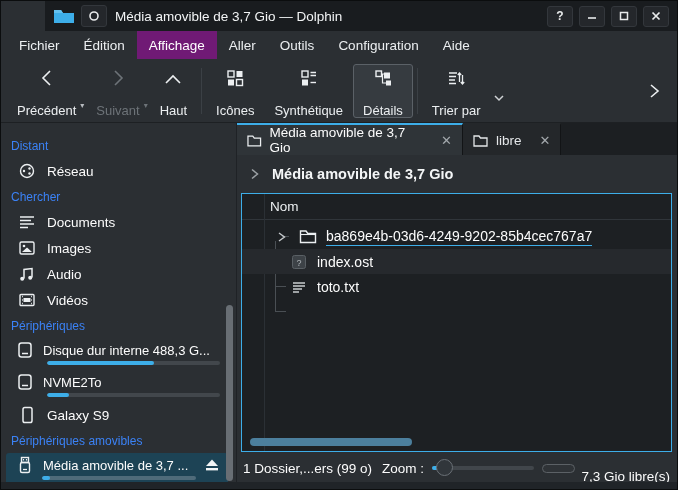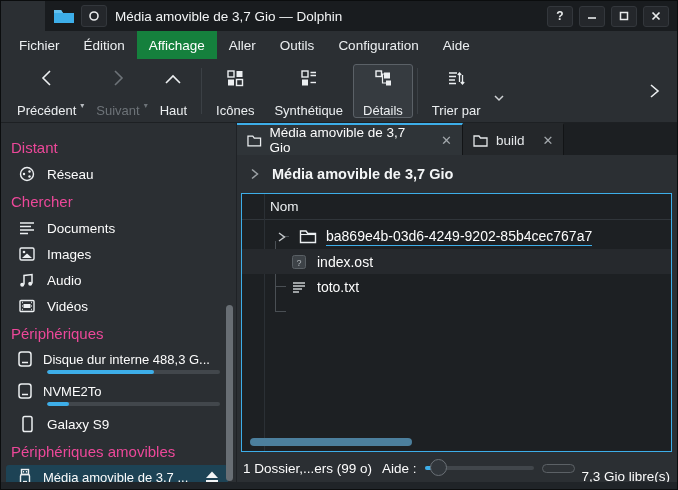--- a/index.html
+++ b/index.html
@@ -16,41 +16,41 @@
   .winmenu-btn { width:26px; height:22px; background:#24272b; border:1px solid #33373c; border-radius:3px;
     display:flex; align-items:center; justify-content:center; margin-right:8px; flex:none; }
   .title-text { font-size:13.5px; color:#f2f4f5; white-space:nowrap; }
   .tb-spacer { flex:1; }
   .winbtn { width:26px; height:21px; background:#24272b; border:1px solid #33373c; border-radius:3px;
     display:flex; align-items:center; justify-content:center; margin-left:6px;
     color:#e8eaeb; font-weight:bold; font-size:12px; flex:none; }
   
   .menubar { height:28px; background:#2b2f33; display:flex; align-items:stretch; padding-left:6px; flex:none; }
   .menu-item { display:flex; align-items:center; padding:0 12px; font-size:13.5px; color:#eceff1; }
-  .menu-item.active { background:#15803d; color:#ffffff; }
+  .menu-item.active { background:#701a75; color:#ffffff; }
   
   .toolbar { height:64px; background:#2b2f33; border-bottom:1px solid #1d2023;
     display:flex; align-items:center; padding:0 6px; flex:none; }
   .tbtn { height:54px; display:flex; flex-direction:column; align-items:center; justify-content:center;
     gap:16px; padding:0 9px; color:#eceff1; position:relative; border:1px solid transparent; border-radius:3px; }
   .tbtn .ticon { height:24px; display:flex; align-items:flex-end; justify-content:center; }
   .tbtn .tlabel { font-size:13px; line-height:13px; white-space:nowrap; }
   .tbtn.disabled { color:#6d7378; }
   .tbtn.disabled svg path, .tbtn.disabled svg polyline { stroke:#6d7378; }
   .tbtn.checked { background:#363b40; border-color:#5b6167; }
   .mini-caret { position:absolute; right:1px; bottom:7px; font-size:8px; color:#b7bbbf; }
   .tbtn.disabled .mini-caret{ color:#6d7378; }
   .tsep { width:1px; height:46px; background:#3b4045; margin:0 4px; flex:none; }
   .sort-caret { margin:14px 0 0 2px; color:#cfd2d5; }
   .overflow-btn { margin-left:auto; margin-right:10px; display:flex; align-items:center; }
   
   .content { flex:1; display:flex; min-height:0; }
   .sidebar { width:236px; flex:none; background:#2b2f33; border-right:1px solid #1f2226;
     padding-top:10px; position:relative; overflow:hidden; }
-  .section-label { color:#ec4899; font-size:15px; padding:6px 0 5px 10px; }
+  .section-label { color:#3b82f6; font-size:12px; padding:6px 0 5px 10px; }
   .side-item { display:flex; align-items:center; min-height:26px; padding:0 8px 0 16px; gap:10px; }
   .side-item .sicon { width:20px; display:flex; justify-content:center; flex:none; }
   .side-item .slabel { font-size:13.5px; white-space:nowrap; overflow:hidden; }
   .device { display:block; padding:3px 8px 4px 16px; }
   .device .drow { display:flex; align-items:center; gap:10px; }
   .usage-track { margin:2px 8px 1px 30px; height:4px; background:#42474c; border-radius:2px; overflow:hidden; }
   .usage-fill { height:100%; background:#3daee9; border-radius:2px; }
   .device.selected { background:#1d4355; border-radius:3px; margin:0 8px 0 5px; padding-left:11px; }
   .device.selected .usage-track { background:#4f6b7a; margin-left:25px; margin-right:24px; }
   .eject { margin-left:auto; flex:none; display:flex; align-items:center; }
@@ -353,21 +353,21 @@
           <svg width="15" height="13" viewBox="0 0 15 13">
             <path d="M1 2 H6 L7.5 4 H14 V12 H1 Z" fill="none" stroke="#eceff1" stroke-width="1.3"></path>
           </svg>
           <span>Média amovible de 3,7 Gio</span>
           <span class="tab-close">✕</span>
         </div>
         <div class="tab inactive">
           <svg width="15" height="13" viewBox="0 0 15 13">
             <path d="M1 2 H6 L7.5 4 H14 V12 H1 Z" fill="none" stroke="#e4e7e9" stroke-width="1.3"></path>
           </svg>
-          <span>build</span>
+          <span>libre</span>
           <span class="tab-close">✕</span>
         </div>
       </div>
 
       <div class="breadcrumb">
         <span class="crumb-chevron">
           <svg width="11" height="14" viewBox="0 0 11 14">
               <polyline points="3,2.5 8.5,7 3,11.5" fill="none" stroke="#9da2a6" stroke-width="1.5"></polyline>
             </svg>
         </span>
@@ -423,21 +423,21 @@
             </span>
             <span class="fname">toto.txt</span>
           </div>
         </div>
 
         <div class="hscrollbar"></div>
       </div>
 
       <div class="statusbar">
         <span class="status-summary">1 Dossier,...ers (99 o)</span>
-        <span class="zoom-label">Aide :</span>
+        <span class="zoom-label">Zoom :</span>
         <div class="zoom-slider">
           <div class="zs-track"></div>
           <div class="zs-fill" style="width: 12%;"></div>
           <div class="zs-handle" style="left: 12%;"></div>
         </div>
         <div class="capacity-pill"></div>
         <span class="free-text">7,3 Gio libre(s)</span>
       </div>
     </div>
   </div>

